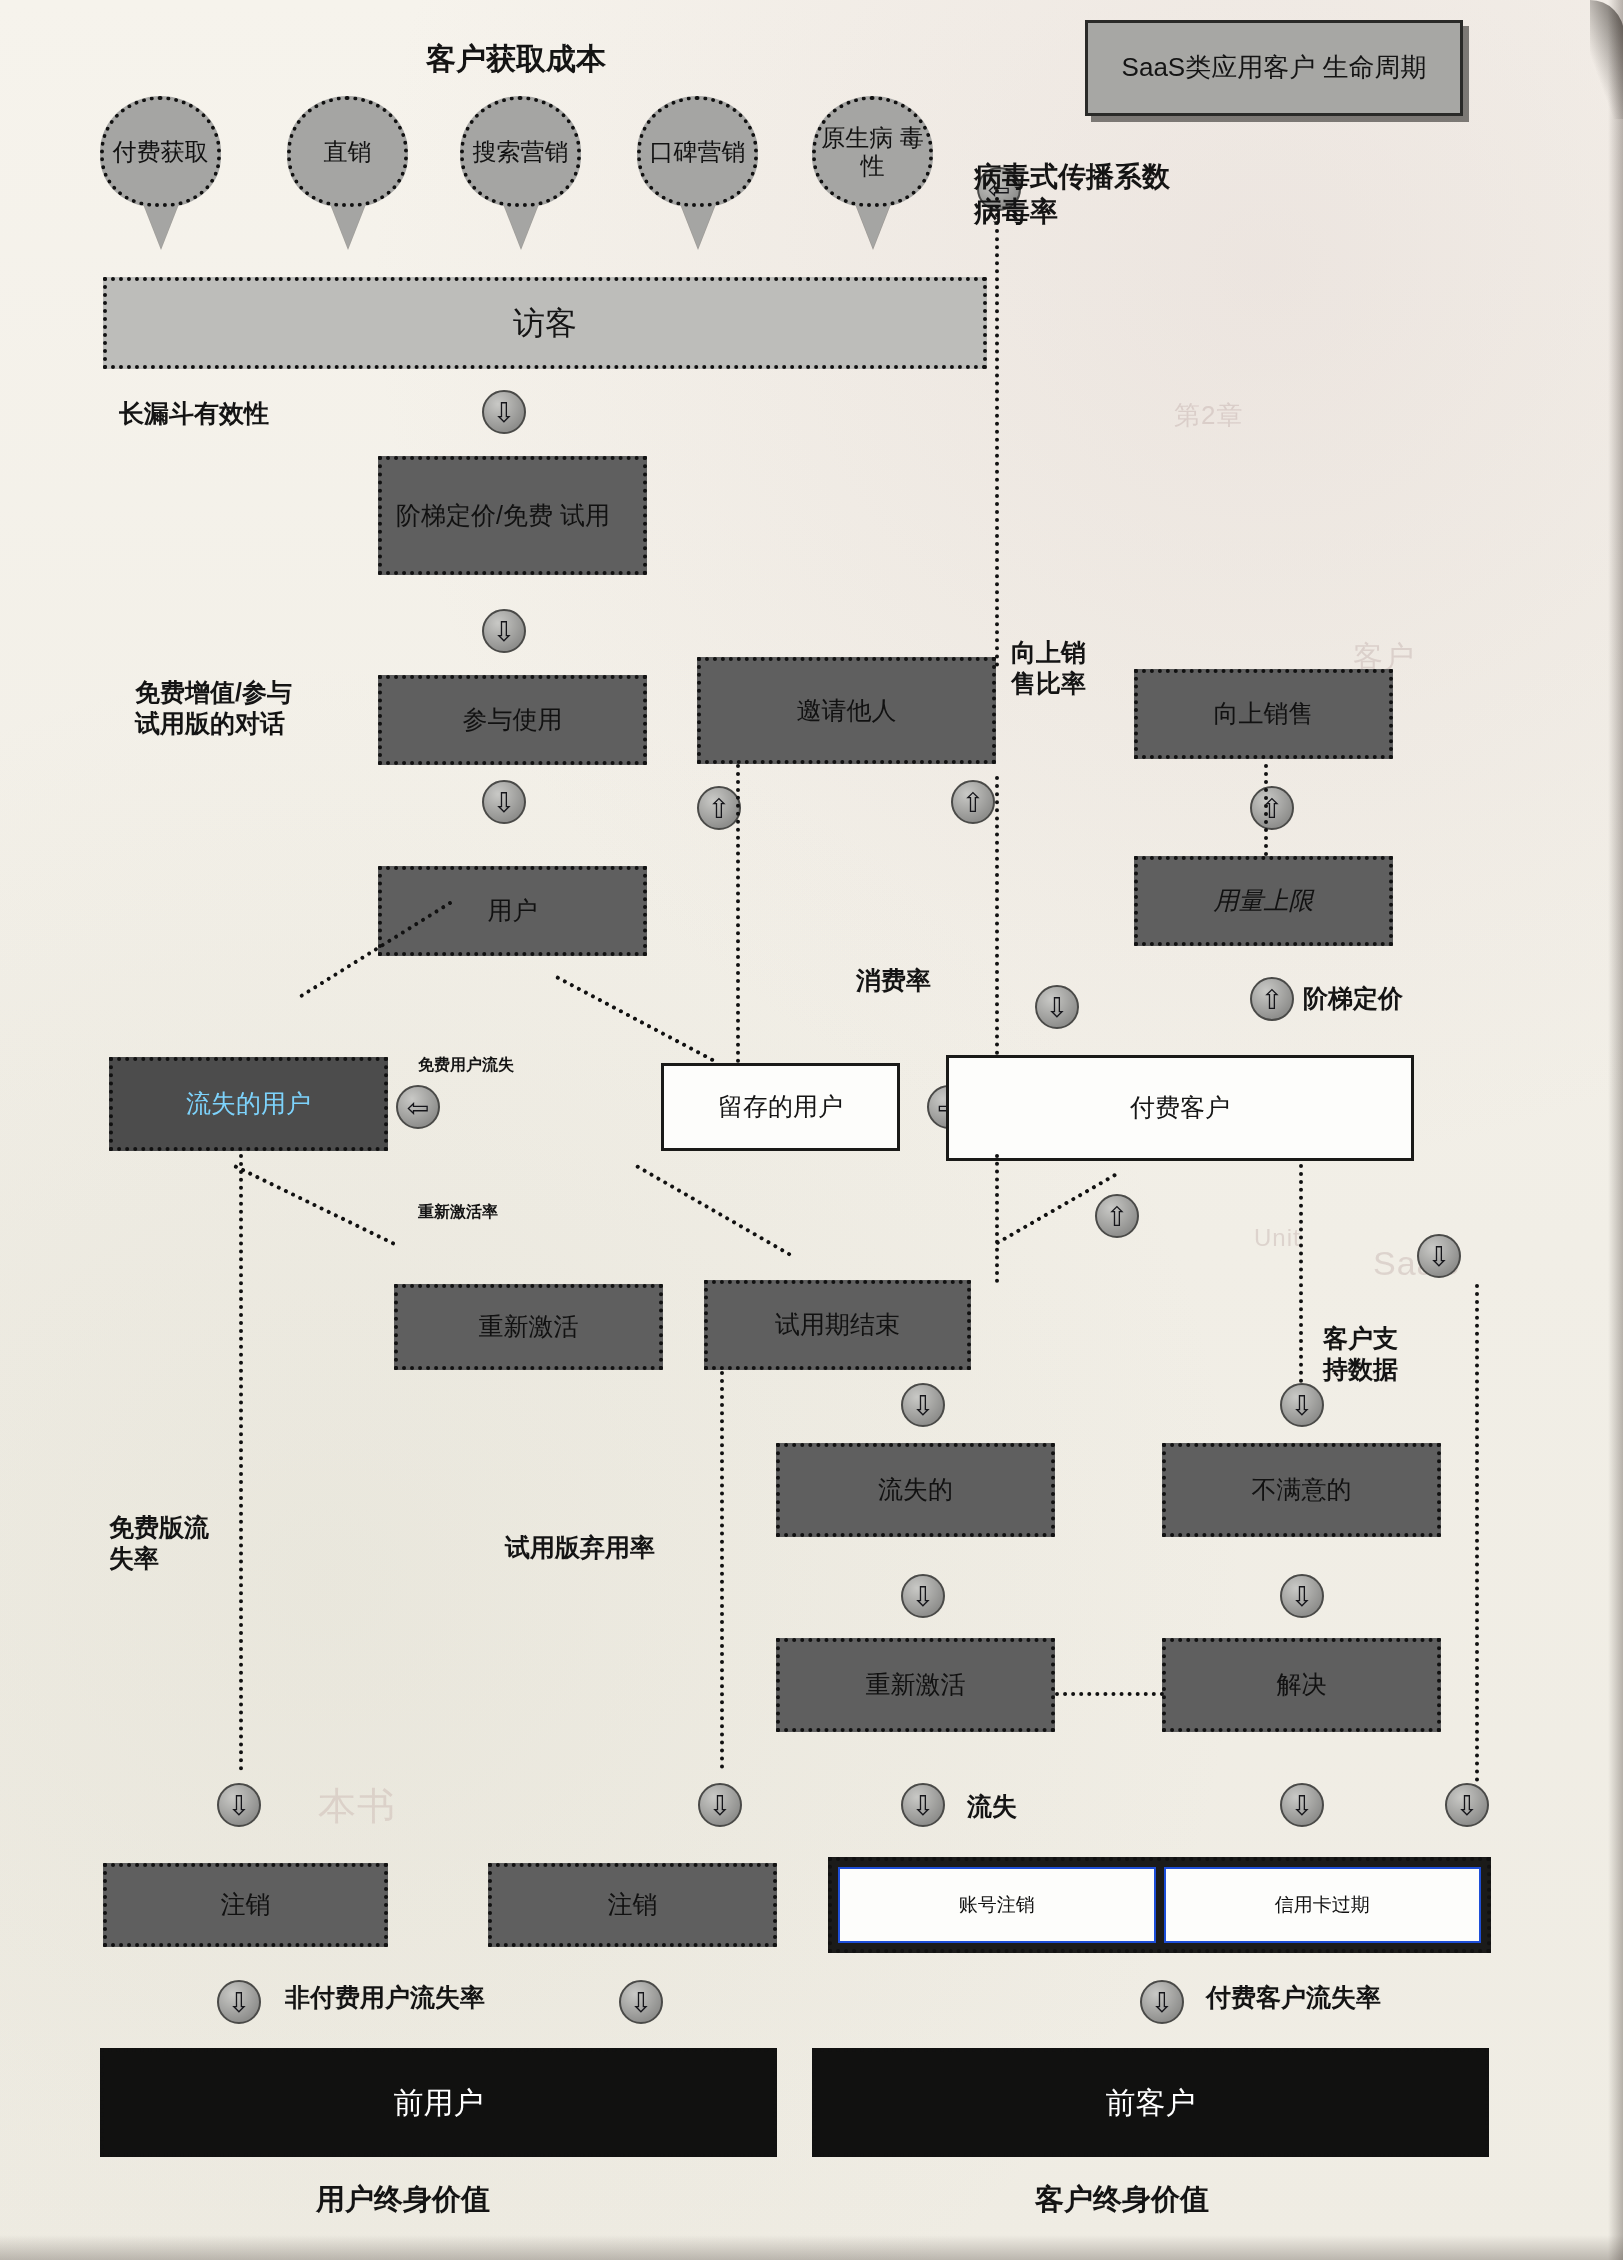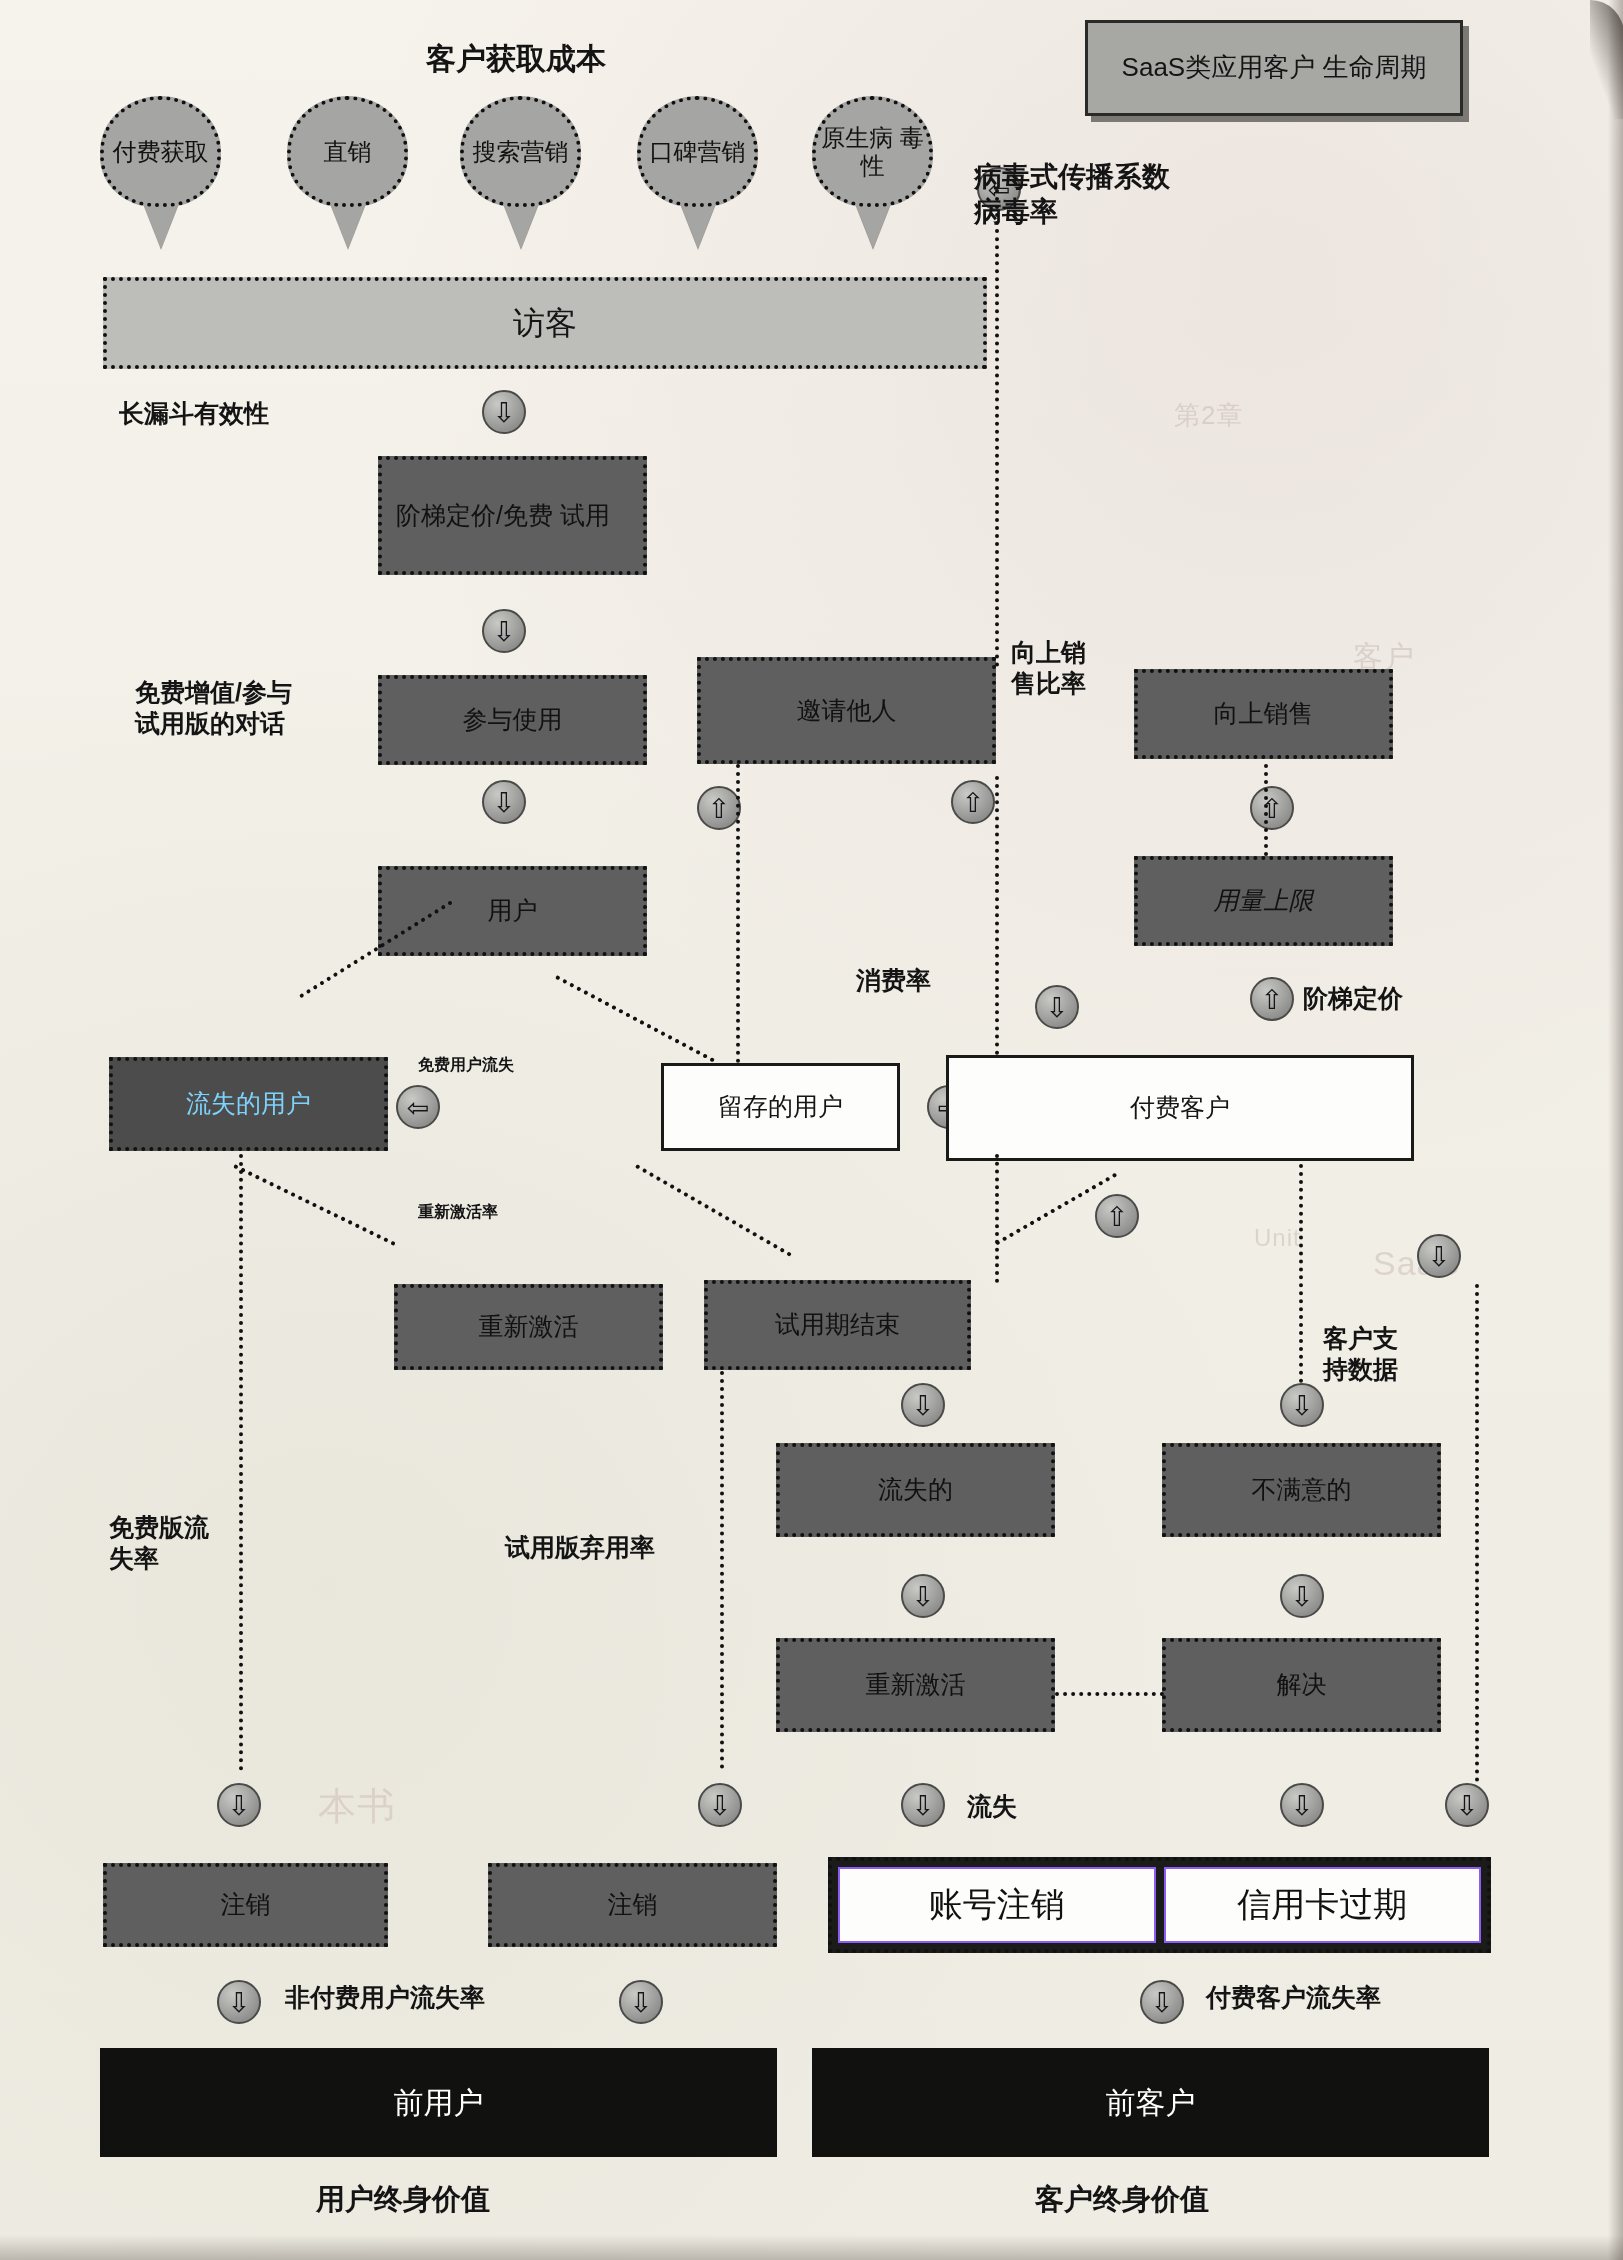--- a/index.html
+++ b/index.html
@@ -177,25 +177,25 @@
     border: 4px dotted #111;
     background: #1b1b1a;
     box-sizing: border-box;
     display: flex;
     padding: 6px;
     gap: 8px;
   }
   .split-box > div {
     flex: 1;
     background: #fdfdfb;
-    border: 2px solid #8b5cf6;
-    display: flex;
-    align-items: center;
-    justify-content: center;
-    font-size: 34px;
+    border: 2px solid #1d4ed8;
+    display: flex;
+    align-items: center;
+    justify-content: center;
+    font-size: 19px;
     color: #111;
   }
 </style>
 </head>
 <body>
 
 <div id="page">
 
   <div class="bleed" style="left:1174px; top:398px; font-size:26px;">第2章</div>
   <div class="bleed" style="left:1353px; top:637px; font-size:30px;">客户</div>

